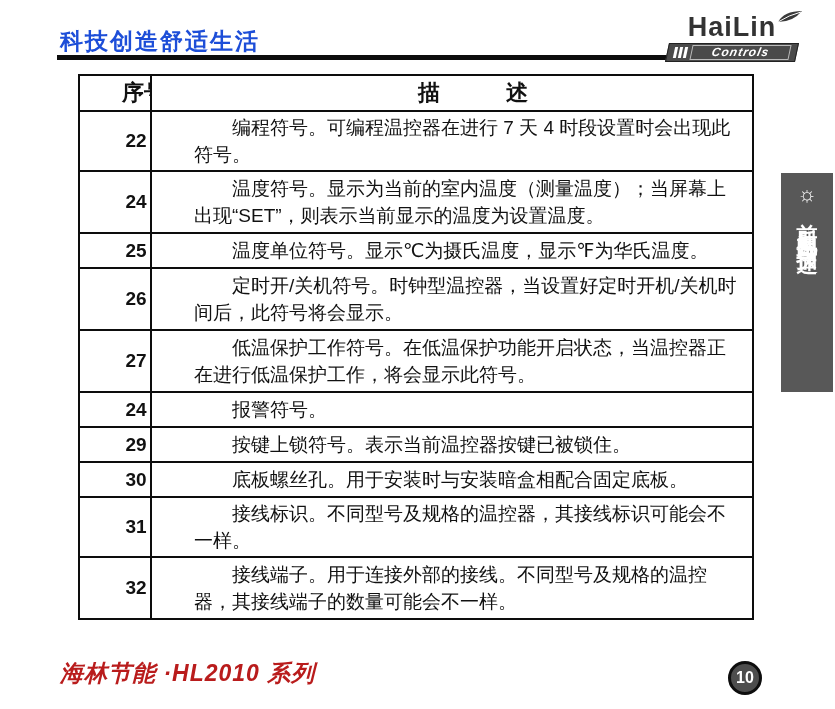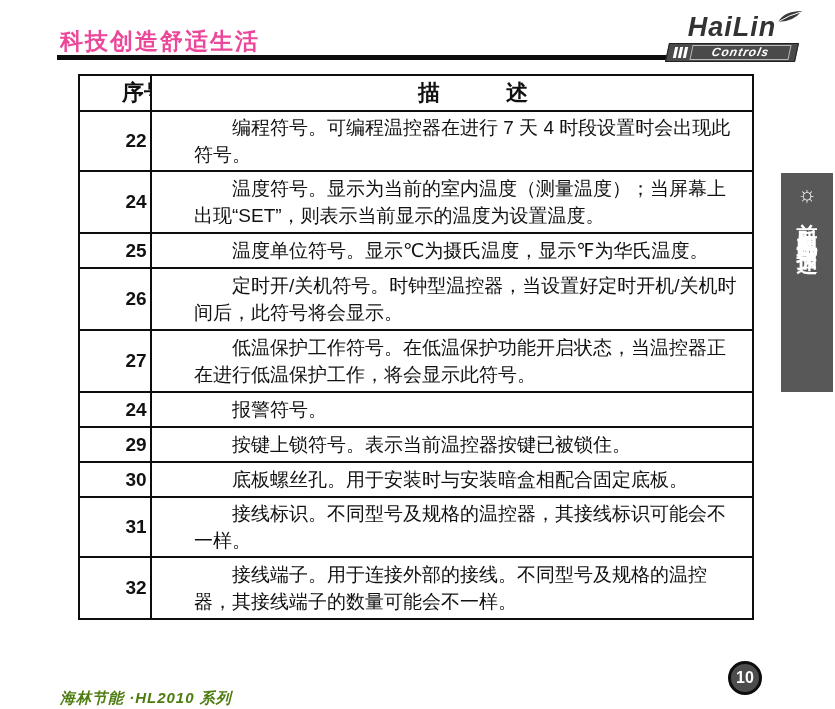--- a/index.html
+++ b/index.html
@@ -14,39 +14,38 @@
     overflow: hidden;
   }
 
   
   .slogan {
     position: absolute;
     left: 60px; top: 26px;
     font-size: 23px;
     font-weight: bold;
     letter-spacing: 2px;
-    color: #ec4899;
+    color: #1d4ed8;
   }
   .header-rule {
     position: absolute;
     left: 57px; top: 55px;
     width: 718px; height: 5px;
     background: #0d0d0d;
   }
   .logo {
     position: absolute;
     right: 38px; top: 14px;
     width: 130px;
     text-align: center;
   }
   .logo-brand {
     position: relative;
     font-size: 27px;
     font-weight: bold;
-    font-style: italic;
     color: #333;
     letter-spacing: 1px;
     line-height: 1;
   }
   .leaf {
     position: absolute;
     right: -6px; top: -12px;
   }
   .logo-badge {
     margin-top: 2px;
@@ -138,26 +137,25 @@
     font-weight: bold;
     letter-spacing: 5px;
     line-height: 52px;
     margin-top: 2px;
   }
 
   
   .footer-series {
     position: absolute;
     left: 60px; top: 658px;
-    font-size: 15px;
+    font-size: 23px;
     font-weight: bold;
     font-style: italic;
-    color: #4d7c0f;
+    color: #b91c1c;
     letter-spacing: 1px;
-    margin-top: 31px;
   }
   .page-badge {
     position: absolute;
     left: 728px; top: 661px;
     width: 34px; height: 34px;
     border-radius: 50%;
     background: #4d4d4d;
     border: 3px solid #0d0d0d;
     color: #fff;
     font-size: 16px;

